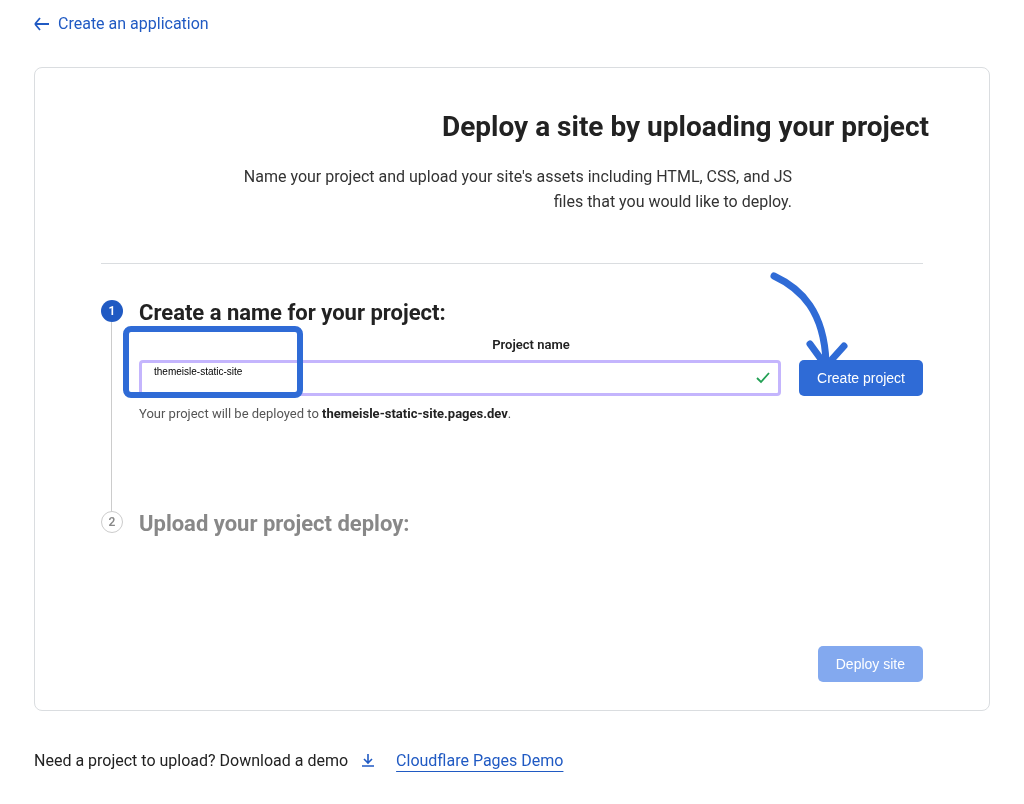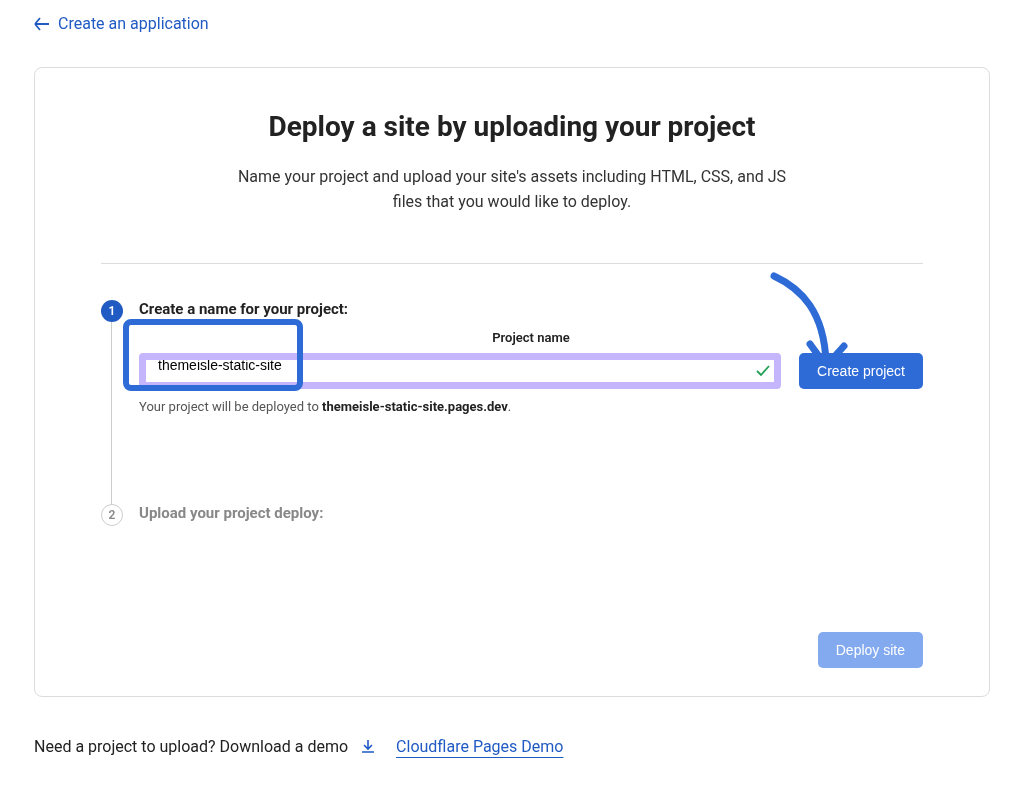--- a/index.html
+++ b/index.html
@@ -28,21 +28,21 @@
       width: 16px;
       height: 14px;
     }
     .card {
       margin: 20px 34px;
       border: 1px solid #dadde0;
       border-radius: 8px;
       padding: 42px 0 28px 0;
     }
     .card-header {
-      text-align: center;
+      text-align: right;
       padding: 0 60px;
     }
     .card-title {
       font-size: 28px;
       font-weight: 700;
       color: #222;
       margin-bottom: 22px;
     }
     .card-subtitle {
       font-size: 16px;
@@ -89,21 +89,21 @@
     }
     .step-line {
       position: absolute;
       left: 10px;
       top: 58px;
       width: 1px;
       height: 195px;
       background: #ccc;
     }
     .step-title {
-      font-size: 15px;
+      font-size: 22px;
       font-weight: 700;
       color: #222;
     }
     .step-title-inactive {
       color: #888;
     }
     .form-block {
       margin-top: 12px;
       position: relative;
     }
@@ -122,22 +122,22 @@
       align-items: center;
     }
     .input-wrap {
       position: relative;
       flex: 1;
     }
     .text-input {
       width: 100%;
       height: 36px;
       padding: 0 36px 12px 12px;
-      font-size: 14px;
-      border: 7px solid #c4b5fd;
+      font-size: 10px;
+      border: 3px solid #c4b5fd;
       border-radius: 4px;
       outline: none;
     }
     .check-icon {
       position: absolute;
       right: 10px;
       top: 50%;
       transform: translateY(-50%);
       width: 16px;
       height: 16px;

